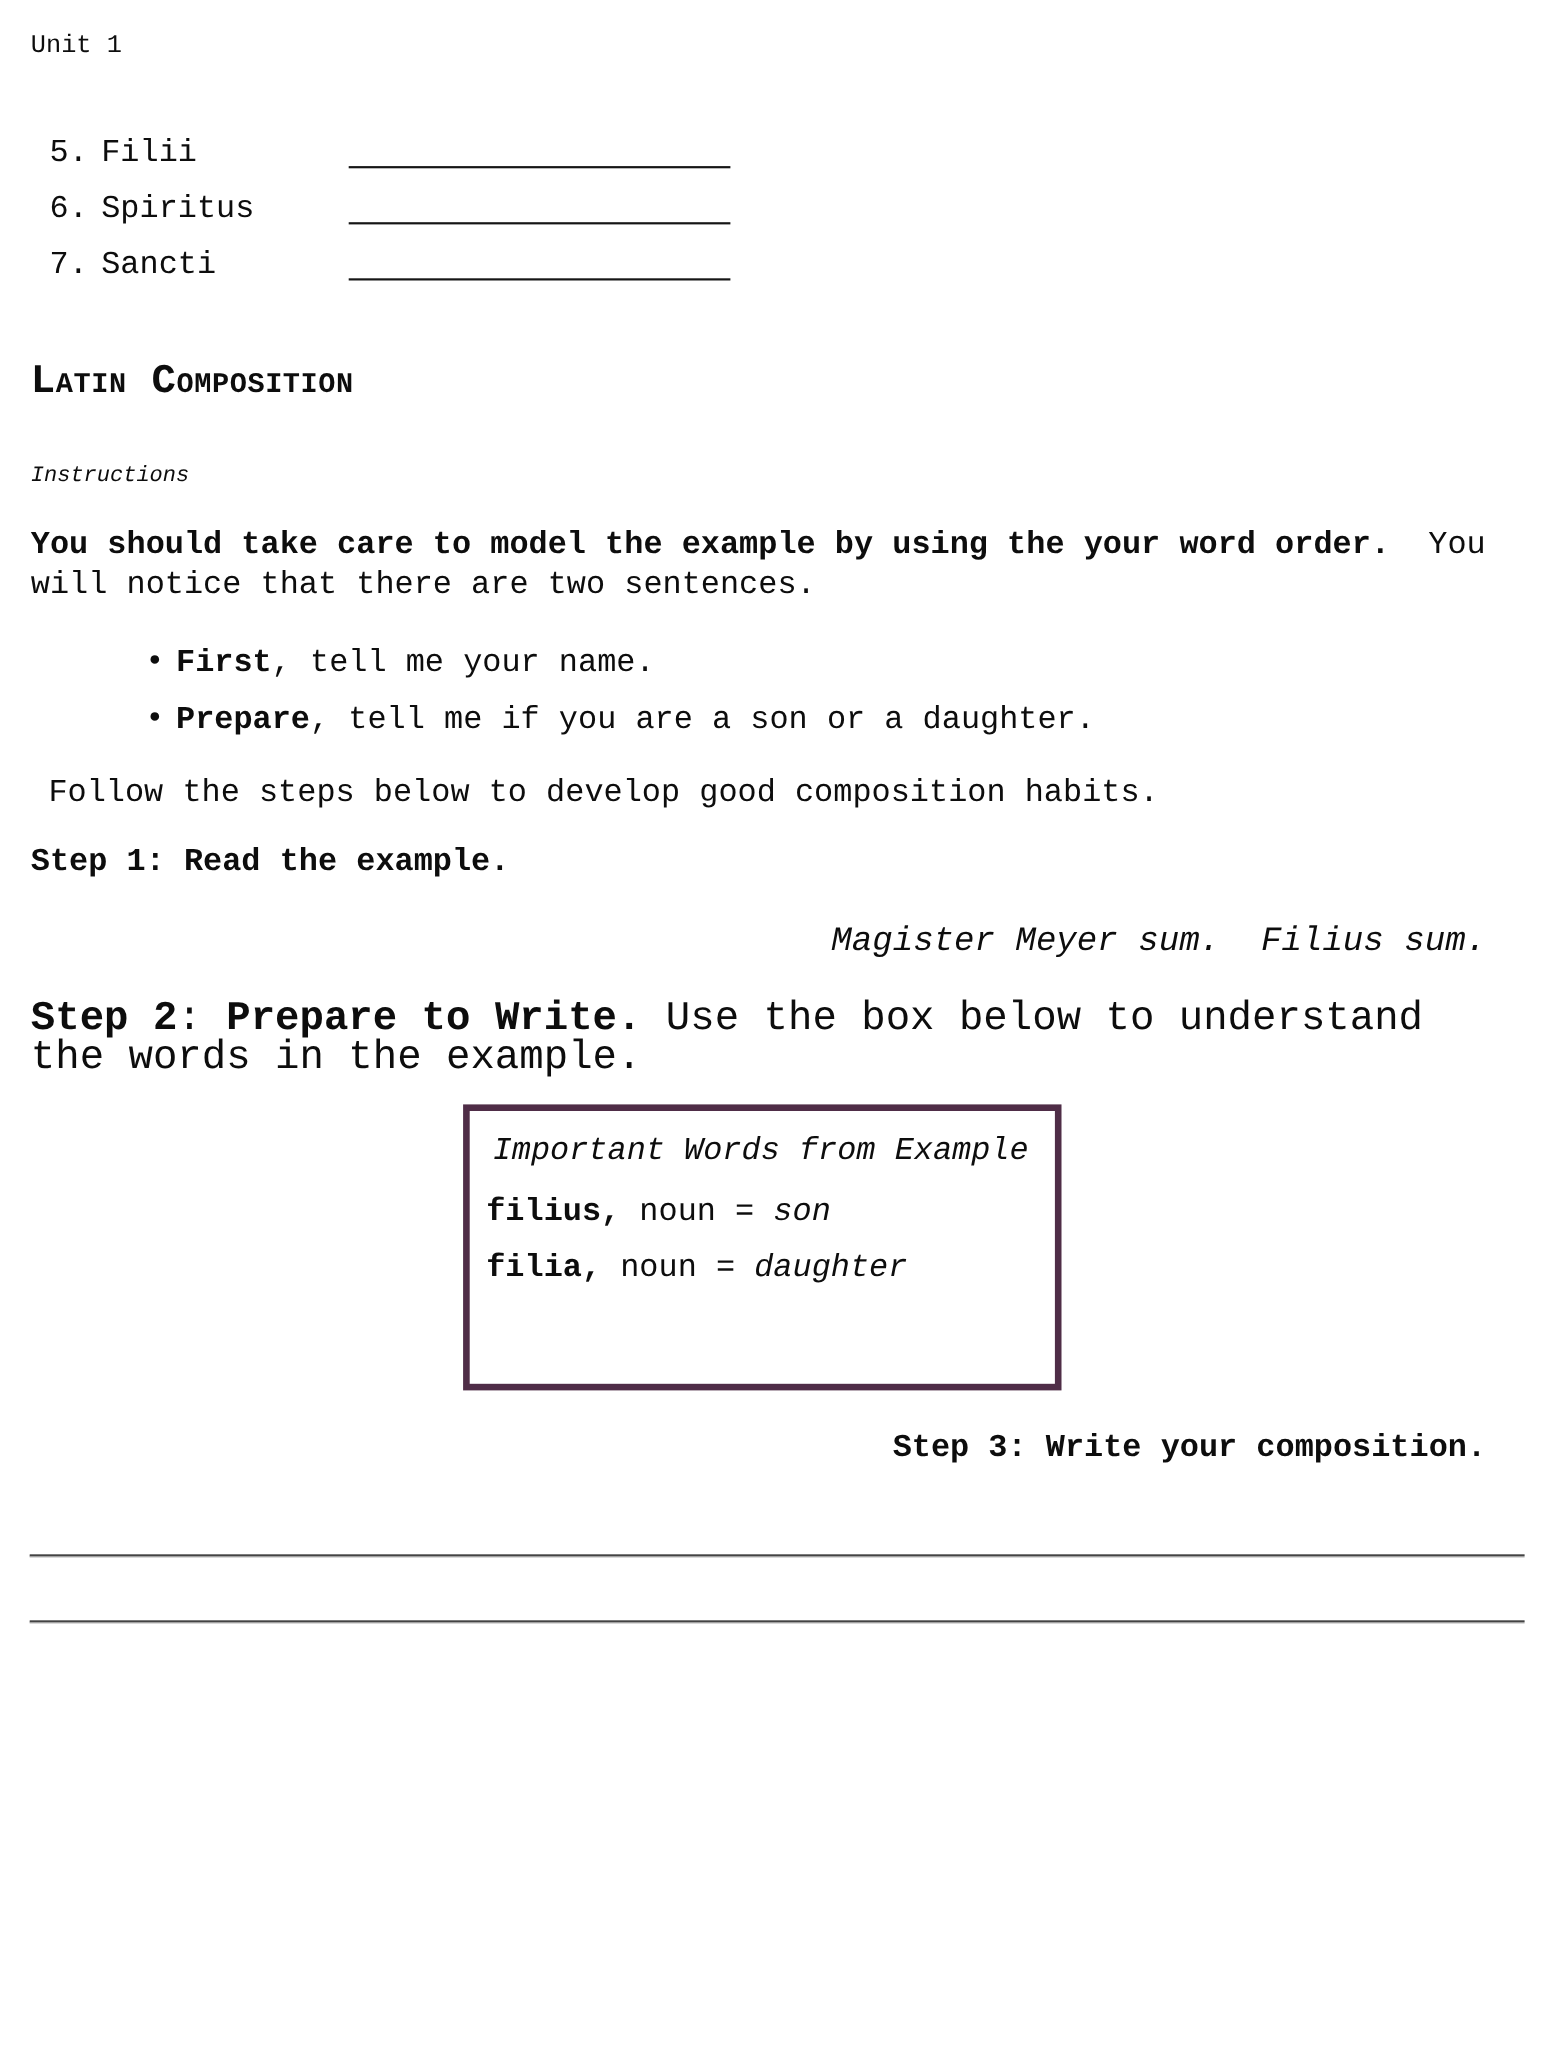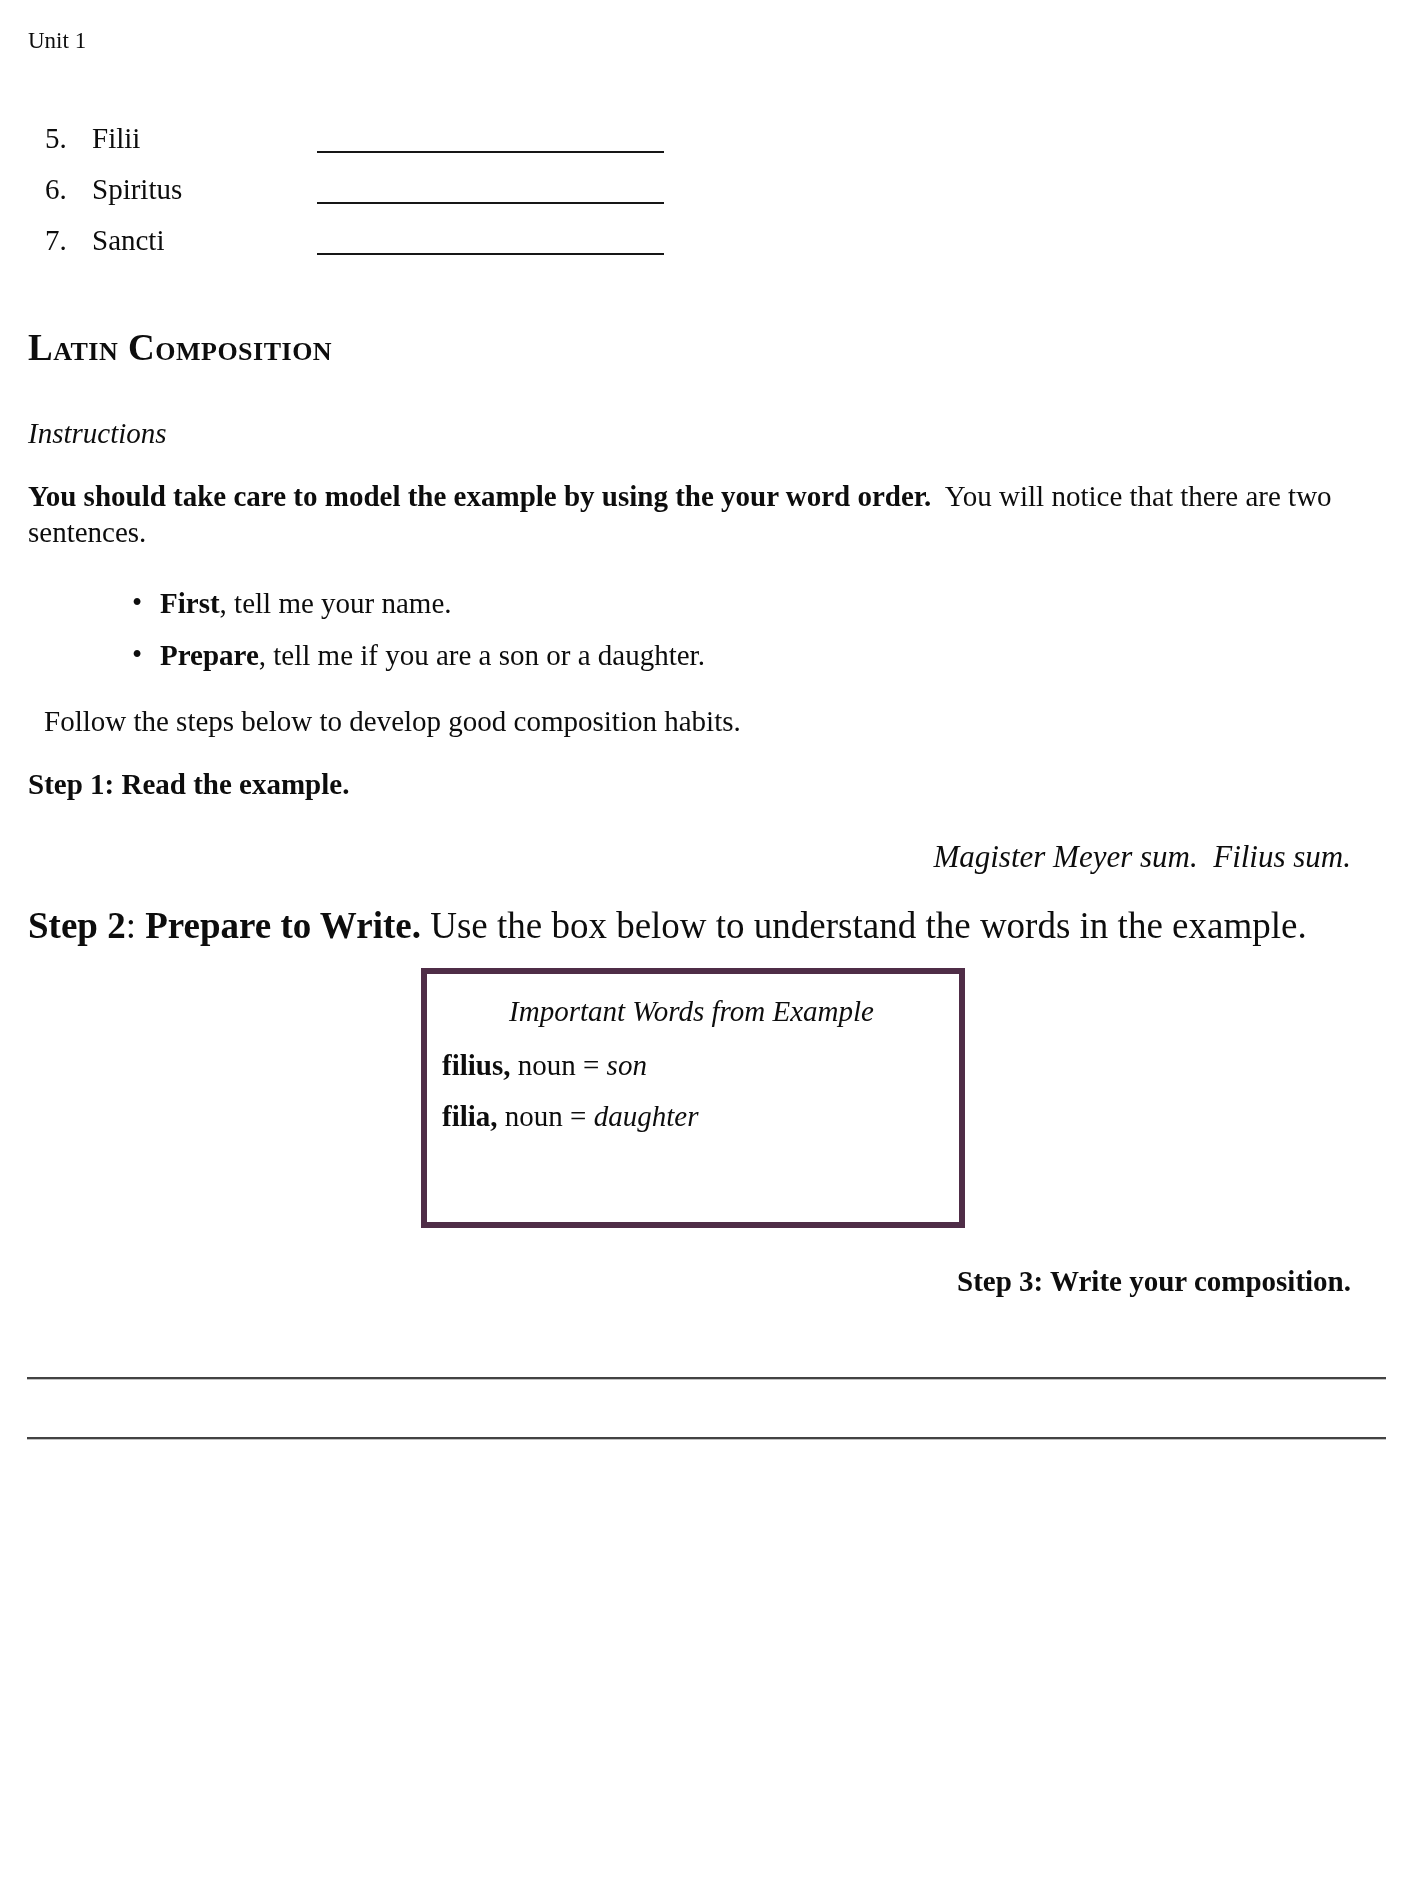--- a/index.html
+++ b/index.html
@@ -1,33 +1,33 @@
 <!DOCTYPE html>
 <html style="--box-border: #4f2d47; --write-line: #434343; --blank-line: #161616;"><head>
 <meta charset="utf-8">
 <style>
   html,body{margin:0;padding:0;background:#fff;}
   .page{
     width:1409px;height:1883px;box-sizing:border-box;position:relative;
     background:#ffffff;color:#0d0d0d;overflow:hidden;
     padding:28px 58px 4px 28px;
-    font-family:Liberation Serif, serif;
+    font-family:Liberation Mono, monospace;
   }
   .unit{font-size:23px;line-height:26px;}
   
   .vocab{margin:64px 0 0 0;padding:0;}
   .vocab-row{position:relative;height:51px;line-height:41px;margin-left:17px;
     display:flex;align-items:baseline;font-size:29px;}
   .vocab-num{width:47px;flex:0 0 auto;}
   .vocab-blank{position:absolute;left:272px;bottom:16px;width:347px;height:0;
     border-bottom:2px solid var(--blank-line);}
   
   .title{margin:54px 0 0 0;font-size:37px;line-height:45px;font-weight:bold;
     font-variant:small-caps;letter-spacing:.5px;}
-  .instructions{margin-top:45px;font-size:29px;line-height:36px;font-style:italic;}
+  .instructions{margin-top:45px;font-size:20px;line-height:36px;font-style:italic;}
   .intro{margin:27px 0 0 0;font-size:29px;line-height:36px;white-space:pre-wrap;}
   
   .bullets{margin:35px 0 0 0;padding:0;list-style:none;}
   .bullet-item{position:relative;font-size:29px;line-height:36px;margin:0 0 16px 0;
     padding-left:132px;}
   .bullet-dot{position:absolute;left:104px;top:-1px;font-size:29px;}
   .follow{margin:30px 0 0 16px;font-size:29px;line-height:36px;}
   .step{font-size:29px;line-height:36px;font-weight:bold;}
   .step1{margin:27px 0 0 0;}
   .example{margin:36px 0 0 0;font-size:31px;line-height:38px;font-style:italic;

